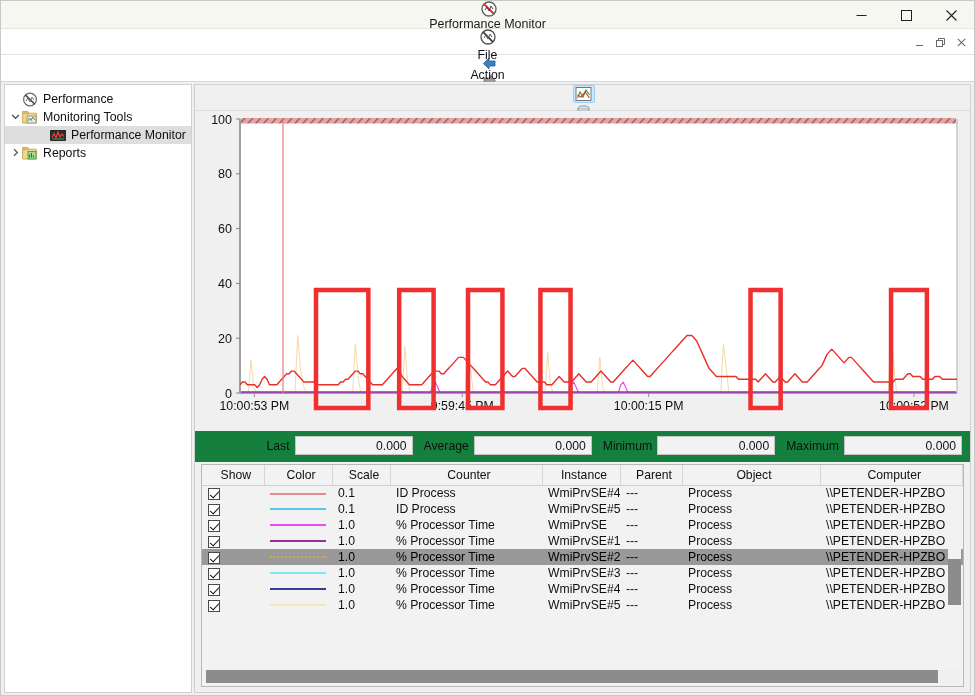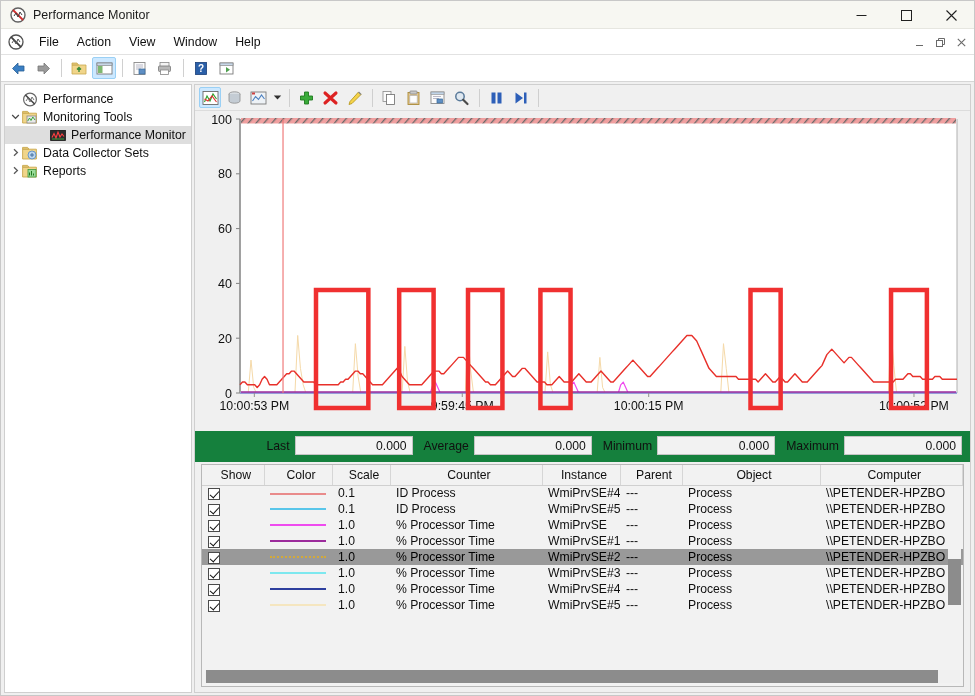--- a/index.html
+++ b/index.html
@@ -247,21 +247,21 @@
     position: absolute;
     right: 2px; top: 21px; bottom: 18px;
     width: 13px;
     background: #f2f2f2;
   }
   .vscroll .vthumb {
     position: absolute;
     left: 0; top: 40%; height: 46px; width: 13px;
     background: #8c8c8c;
   }
-  .no-sel { user-select: none; }
+  .no-sel { user-select: none; flex-direction: column; }
 </style>
 </head>
 <body>
 
 <div id="app">
 
   <div class="titlebar no-sel">
     <span class="app-icon">
       <svg width="16" height="16" viewBox="0 0 16 16">
         <circle cx="8" cy="8" r="7" fill="#ffffff" stroke="#606060" stroke-width="1.4"></circle>
@@ -415,36 +415,20 @@
         <span class="t-icon">
           <svg width="16" height="15" viewBox="0 0 16 15">
             <rect x="0.6" y="2.4" width="14.8" height="10" fill="#2b2b2b" stroke="#111" stroke-width="0.8"></rect>
             <path d="M2 9.5 L4 5.5 L6 10 L8 4 L10 9 L12 6 L14 8.5" stroke="#ff4040" stroke-width="1.1" fill="none"></path>
             <path d="M2 11 H14" stroke="#49d049" stroke-width="0.7"></path>
           </svg>
         </span>
         <span>Performance Monitor</span>
       </div>
 
-      <div class="tree-row indent2">
-        <span class="twisty">
-          <svg width="9" height="9" viewBox="0 0 9 9">
-              <path d="M3 1.2 L6.4 4.5 L3 7.8" fill="none" stroke="#5a5a5a" stroke-width="1.3"></path>
-            </svg>
-        </span>
-        <span class="t-icon">
-          <svg width="16" height="15" viewBox="0 0 16 15">
-            <path d="M0.6 3.2 L0.6 13 L14.4 13 L14.4 3.2 Z" fill="#f0d58a" stroke="#c9a84e" stroke-width="0.9"></path>
-            <path d="M0.6 3.2 L0.6 1.4 L5.6 1.4 L7 3.2 Z" fill="#e3c679" stroke="#c9a84e" stroke-width="0.9"></path>
-            <circle cx="10" cy="9" r="4" fill="#bcd6ef" stroke="#5f8fc4" stroke-width="0.9"></circle>
-            <path d="M8 9 H12 M10 7 V11" stroke="#3a6a9a" stroke-width="0.9"></path>
-          </svg>
-        </span>
-        <span>Data Collector Sets</span>
-      </div>
 
       <div class="tree-row indent2">
         <span class="twisty">
           <svg width="9" height="9" viewBox="0 0 9 9">
               <path d="M3 1.2 L6.4 4.5 L3 7.8" fill="none" stroke="#5a5a5a" stroke-width="1.3"></path>
             </svg>
         </span>
         <span class="t-icon">
           <svg width="16" height="15" viewBox="0 0 16 15">
             <path d="M0.6 3.2 L0.6 13 L14.4 13 L14.4 3.2 Z" fill="#f0d58a" stroke="#c9a84e" stroke-width="0.9"></path>

